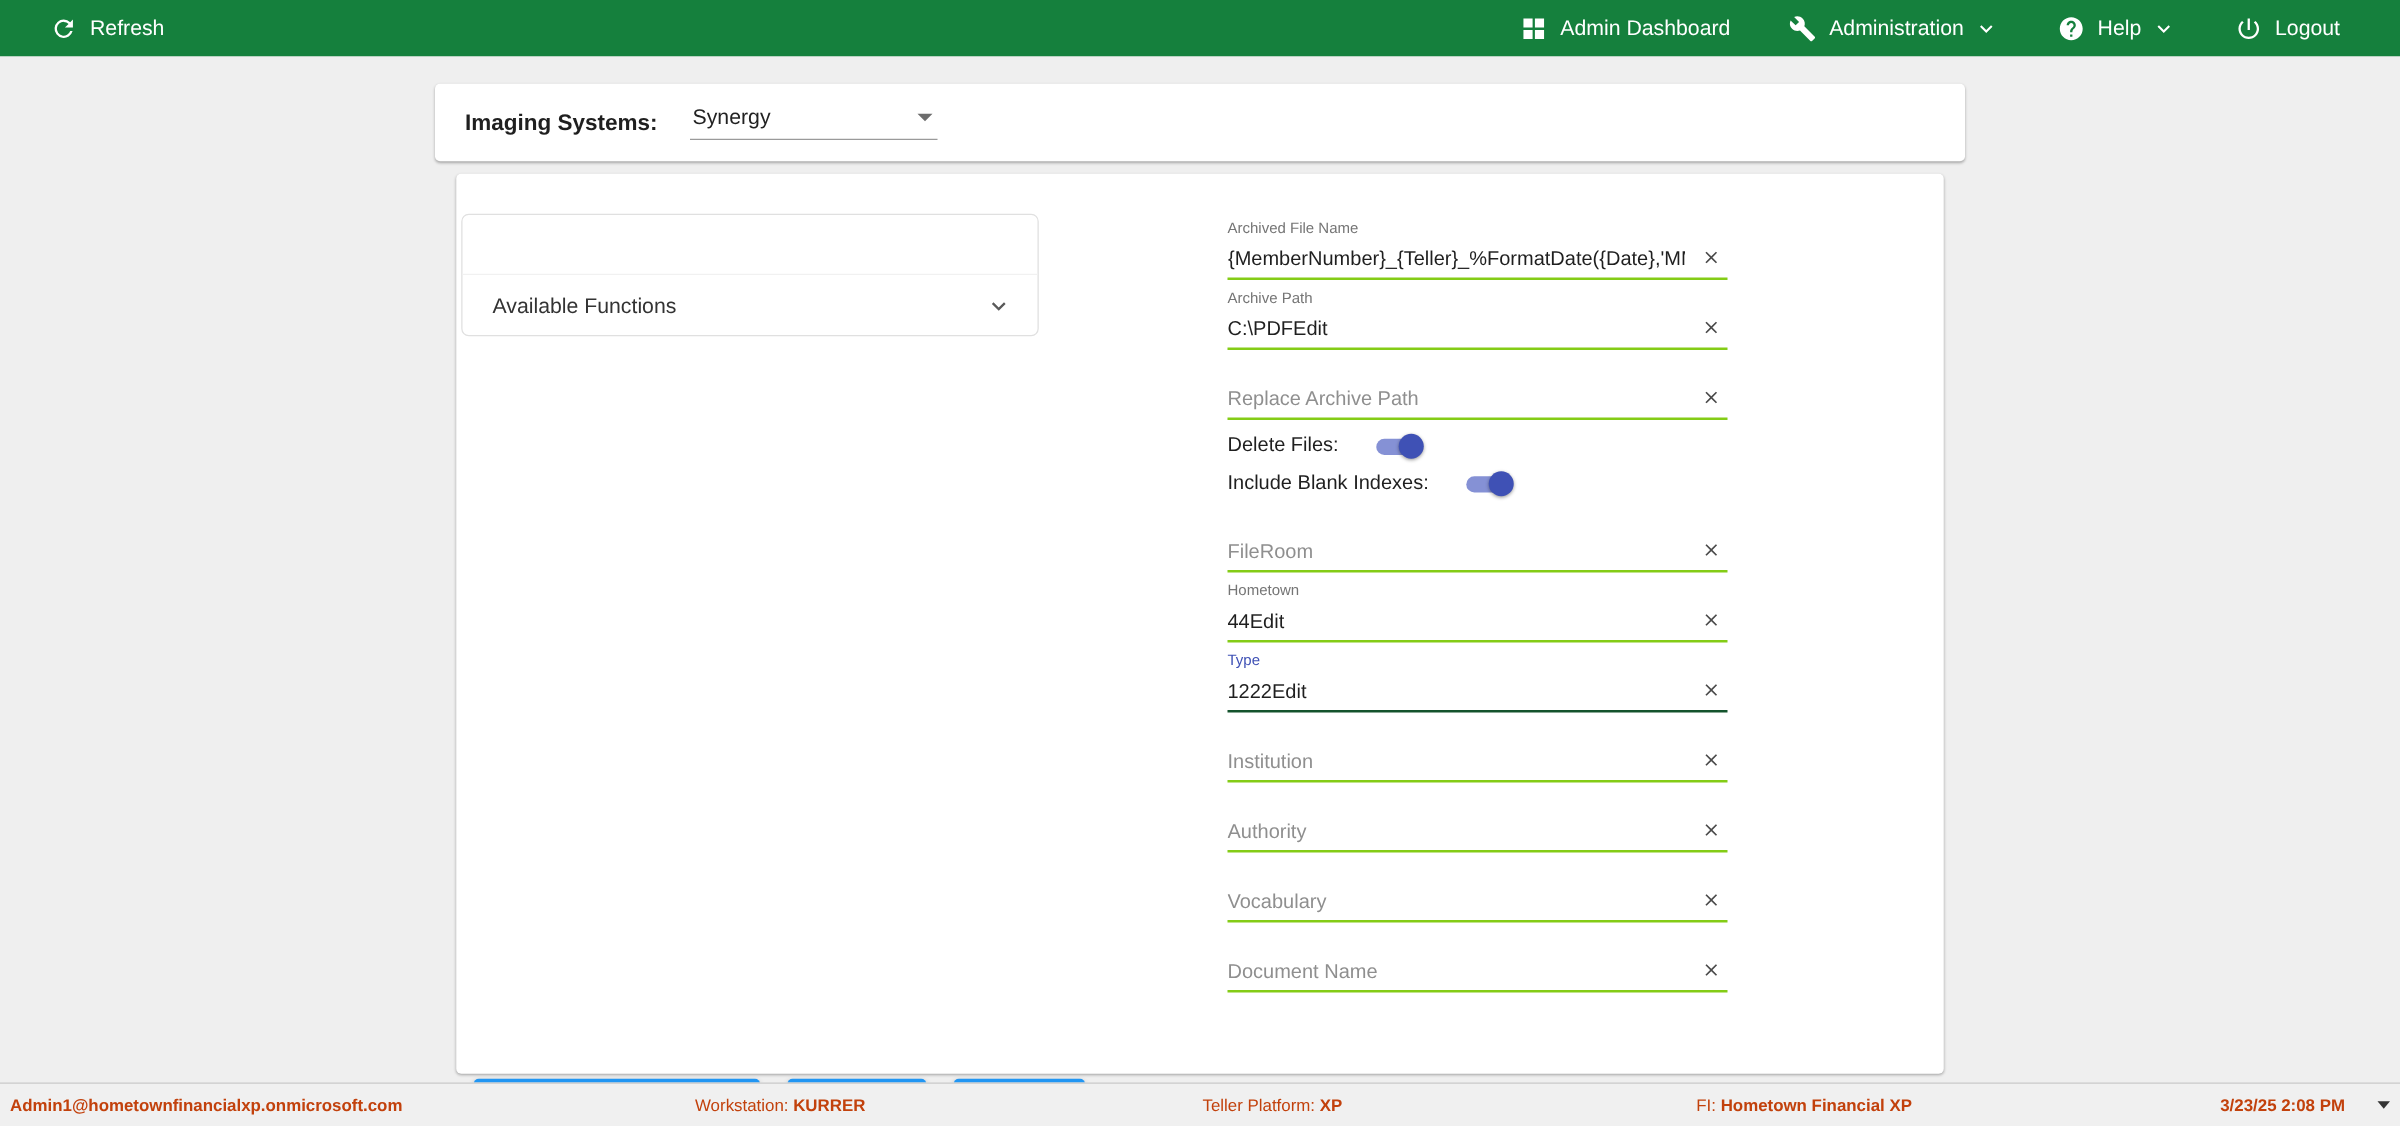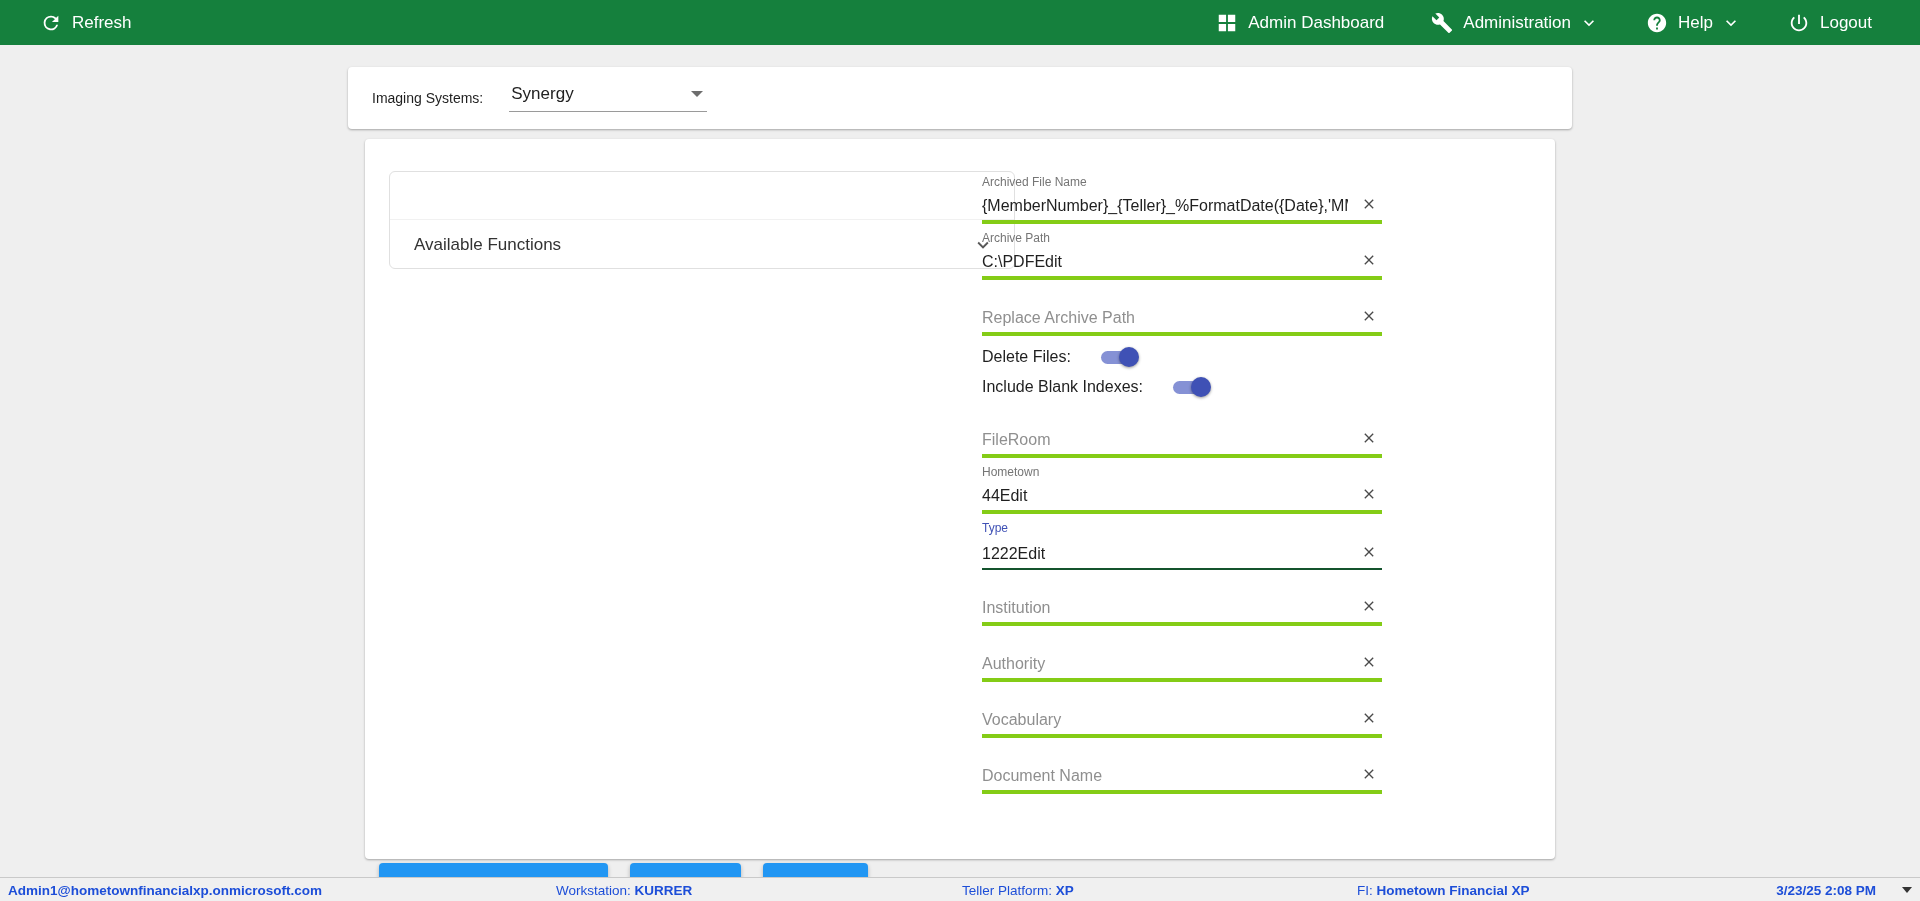--- a/index.html
+++ b/index.html
@@ -24,52 +24,52 @@
 
   
   .card {
     background: #fff; border-radius: 4px;
     box-shadow: 0 1px 3px rgba(0,0,0,.13), 0 1px 2px rgba(0,0,0,.2);
   }
   .imaging-card {
     width: 1224px; margin: 22px auto 0; height: 62px;
     display: flex; align-items: center; padding: 0 24px;
   }
-  .imaging-label { font-size: 14px; color: #1f1f1f; }
+  .imaging-label { font-size: 18px; color: #1f1f1f; font-weight: bold; }
   .select {
     margin-left: 26px; width: 198px; border-bottom: 1px solid #9a9a9a;
     display: flex; align-items: center; justify-content: space-between;
     padding: 0 4px 7px 2px; font-size: 17px; color: #222; cursor: pointer;
   }
   .select-arrow {
     width: 0; height: 0; border-left: 6px solid transparent;
     border-right: 6px solid transparent; border-top: 6px solid #6d6d6d;
   }
 
   .main-card {
     width: 1190px; margin: 10px auto 0; height: 720px; position: relative;
   }
 
   
   .functions-box {
-    position: absolute; left: 24px; top: 32px; width: 626px; height: 98px;
+    position: absolute; left: 4px; top: 32px; width: 462px; height: 98px;
     border: 1px solid #e0e0e0; border-radius: 6px; background: #fff; overflow: hidden;
   }
   .functions-empty-row { height: 48px; border-bottom: 1px solid #f1f1f1; }
   .functions-row {
     height: 49px; display: flex; align-items: center; justify-content: space-between;
     padding: 0 20px 0 24px; font-size: 17px; color: #333; cursor: pointer;
   }
   .functions-row svg { width: 22px; height: 22px; fill: #5a5a5a; }
 
   
   .form-panel { position: absolute; left: 617px; top: 29px; width: 400px; }
   .field {
     position: relative; width: 400px; height: 56px;
-    border-bottom: 4px solid #84cc16;
+    border-bottom: 2px solid #84cc16;
   }
   .field.focused { border-bottom: 2px solid #14532d; }
   .flabel { position: absolute; top: 7px; left: 0; font-size: 12px; color: #757575; }
   .field.focused .flabel { color: #3f51b5; }
   .field input {
     position: absolute; bottom: 5px; left: 0; width: 366px;
     border: none; outline: none; background: transparent;
     font-family: "Liberation Sans", sans-serif; font-size: 16px; color: #1f1f1f;
   }
   .field input::placeholder { color: #8f8f8f; opacity: 1; }
@@ -99,23 +99,23 @@
   .btn {
     height: 44px; border: none; border-radius: 4px; background: #2196f3; color: #fff;
     font-family: "Liberation Sans", sans-serif; font-size: 17px;
     display: flex; align-items: center; gap: 10px; padding: 0 18px; cursor: pointer;
     box-shadow: 0 2px 4px rgba(0,0,0,.25); white-space: nowrap;
   }
   .btn svg { width: 20px; height: 20px; fill: #fff; }
 
   
   .statusbar {
-    position: absolute; left: 0; right: 0; bottom: 0; height: 24px;
+    position: absolute; left: 0; right: 0; bottom: 0; height: 35px;
     background: #f0f0f0; border-top: 1px solid #c9c9c9; z-index: 20;
-    font-size: 13.5px; color: #1d4ed8;
+    font-size: 13.5px; color: #c2410c;
   }
   .sb-item { position: absolute; top: 50%; transform: translateY(-50%); white-space: nowrap; }
   .sb-user { left: 8px; font-weight: bold; }
   .sb-workstation { left: 556px; }
   .sb-teller { left: 962px; }
   .sb-fi { left: 1357px; }
   .sb-time { right: 44px; font-weight: bold; }
   .sb-bold { font-weight: bold; }
   .sb-caret {
     position: absolute; right: 8px; top: 50%; transform: translateY(-50%);

